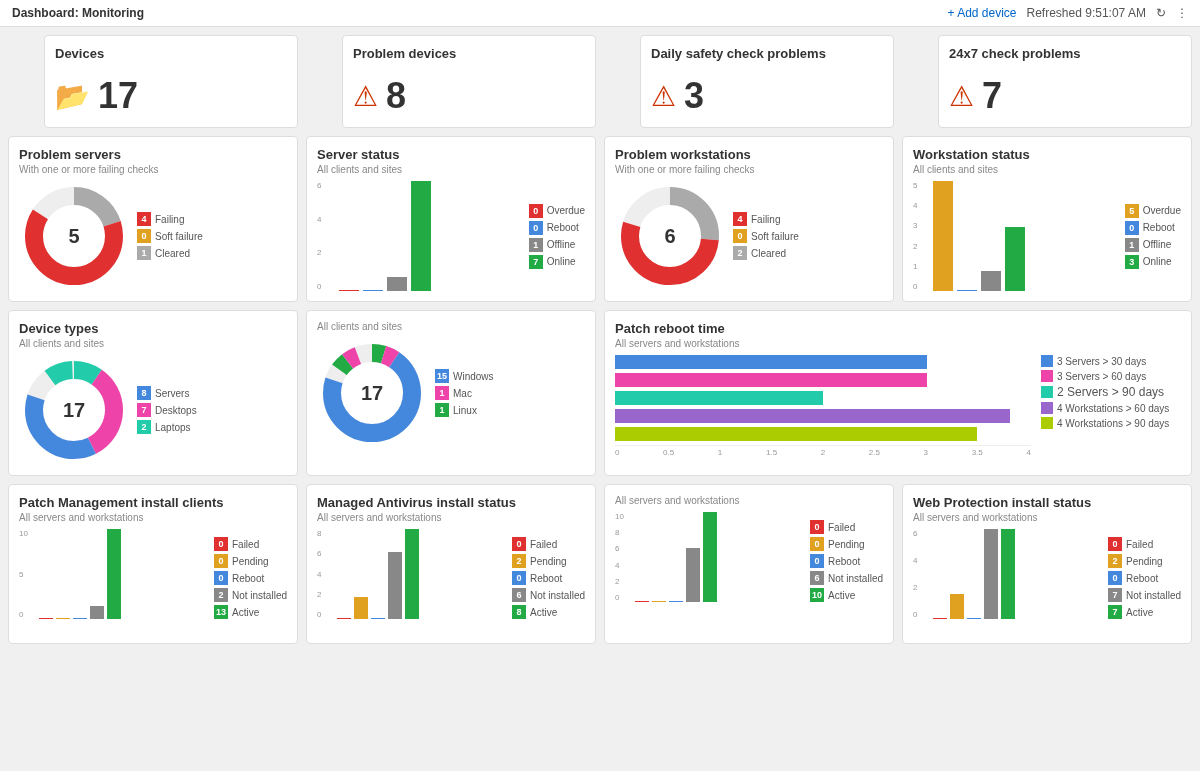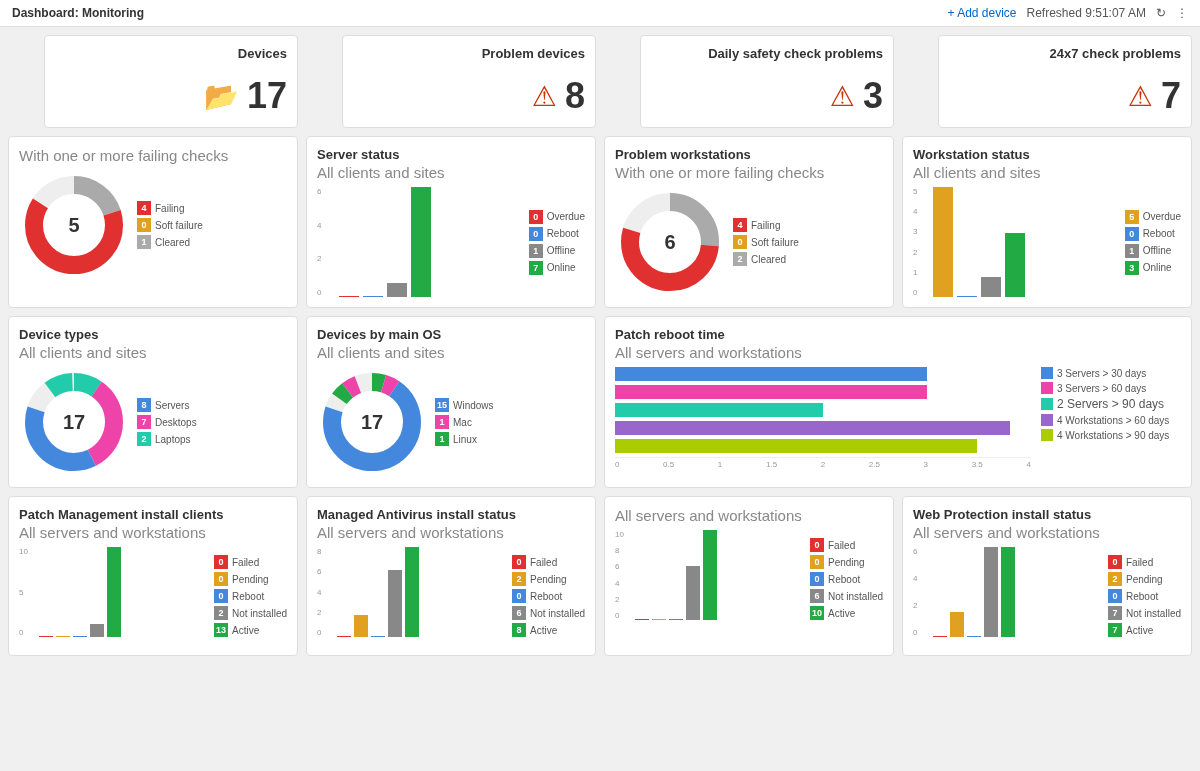--- a/index.html
+++ b/index.html
@@ -21,24 +21,24 @@
     
     .card {
       background: #fff;
       border: 1px solid #ddd;
       border-radius: 4px;
       padding: 10px;
       overflow: hidden;
     }
     
     .card-title { font-size: 13px; font-weight: bold; color: #333; margin-bottom: 2px; }
-    .card-subtitle { font-size: 15px; color: #888; margin-bottom: 6px; }
-    
-    
-    .summary-card { display: flex; flex-direction: column; align-items: flex-end; min-height: 80px; margin-left: 36px; }
+    .card-subtitle { font-size: 10px; color: #888; margin-bottom: 6px; }
+    
+    
+    .summary-card { display: flex; flex-direction: column; align-items: flex-start; min-height: 80px; margin-left: 36px; }
     .summary-value { display: flex; align-items: center; gap: 8px; margin-top: 12px; }
     .summary-number { font-size: 36px; font-weight: bold; color: #333; }
     .devices-icon { font-size: 28px; color: #666; }
     .warning-icon { font-size: 28px; color: #cc3300; }
     
     
     .chart-card { min-height: 160px; }
     .chart-content { display: flex; align-items: center; gap: 8px; }
     
     
@@ -94,20 +94,21 @@
 
   <div class="card summary-card">
     <span class="card-title">24x7 check problems</span>
     <div class="summary-value">
       <span class="warning-icon">⚠</span>
       <span class="summary-number">7</span>
     </div>
   </div>
 
   <div class="card chart-card">
+    <div class="card-title">Problem servers</div>
     <div class="card-subtitle">With one or more failing checks</div>
     <div class="chart-content">
       <div class="donut-container">
         <svg width="110" height="110" viewBox="0 0 110 110">
 
           <circle cx="55" cy="55" r="40" fill="none" stroke="#eee" stroke-width="18"></circle>
 
           <circle cx="55" cy="55" r="40" fill="none" stroke="#aaaaaa" stroke-width="18" stroke-dasharray="50.3 201.1" stroke-dashoffset="0" transform="rotate(-90 55 55)"></circle>
 
           <circle cx="55" cy="55" r="40" fill="none" stroke="#e03030" stroke-width="18" stroke-dasharray="160.8 201.1" stroke-dashoffset="-50.3" transform="rotate(-90 55 55)"></circle>
@@ -269,21 +270,20 @@
         </div>
         <div class="legend-item">
           <div class="legend-box" style="background:#22ccaa;">2</div>
           <span class="legend-label">Laptops</span>
         </div>
       </div>
     </div>
   </div>
 
   <div class="card chart-card">
-    <div class="card-title">Devices by main OS</div>
     <div class="card-subtitle">All clients and sites</div>
     <div class="chart-content">
       <div class="donut-container">
         <svg width="110" height="110" viewBox="0 0 110 110">
           <circle cx="55" cy="55" r="40" fill="none" stroke="#eee" stroke-width="18"></circle>
 
           <circle cx="55" cy="55" r="40" fill="none" stroke="#22aa44" stroke-width="18" stroke-dasharray="11.8 201.1" stroke-dashoffset="0" transform="rotate(-90 55 55)"></circle>
 
           <circle cx="55" cy="55" r="40" fill="none" stroke="#ee44aa" stroke-width="18" stroke-dasharray="11.8 201.1" stroke-dashoffset="-11.8" transform="rotate(-90 55 55)"></circle>
 

